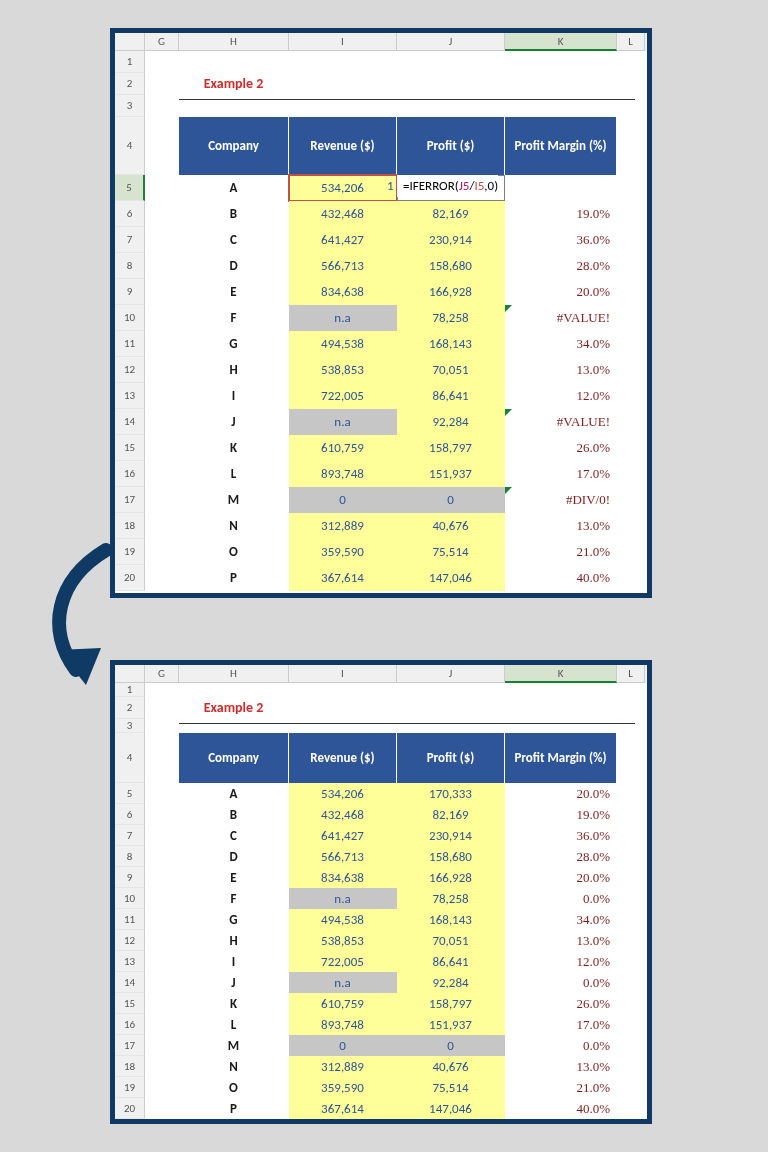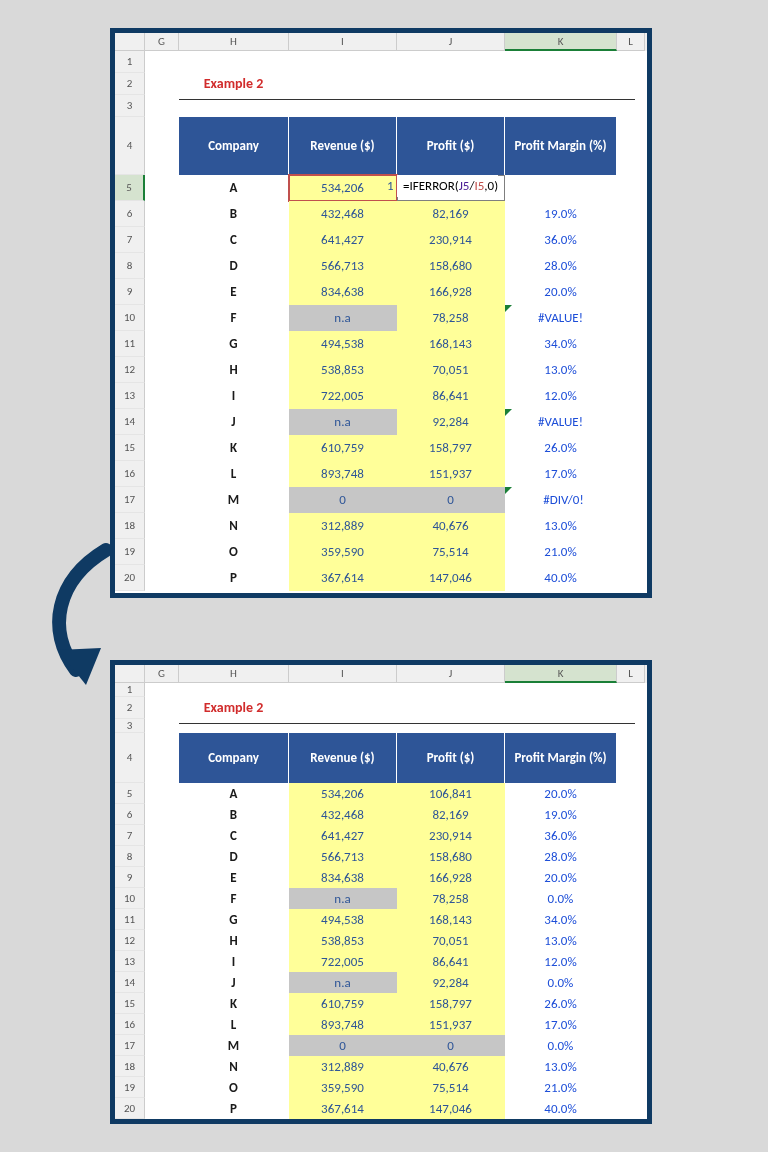--- a/index.html
+++ b/index.html
@@ -81,21 +81,21 @@
     font-weight: 600;
     font-size: 13px;
     text-align: center;
     display: flex; align-items: center; justify-content: center;
     border-right: 1px solid #fff;
     line-height: 1.15;
     padding: 4px 4px;
   }
   .company { font-weight: 700; text-align: center; color:#1a1a1a; }
   .num { text-align: center; color: #2e5597; }
-  .margin { text-align: center; color: #1d4ed8; }
+  .margin { text-align: right; color: #7f1d1d; font-family: Liberation Serif, serif; }
   .yel { background: #ffff99; }
   .grey { background: #c6c6c6; }
   .err-tri::before {
     content: "";
     position: absolute;
     top: 0; left: 0;
     border-top: 7px solid #1a7f37;
     border-right: 7px solid transparent;
   }
 
@@ -109,21 +109,21 @@
     position: absolute;
     left: 0; top: 0;
     height: 22px;
     line-height: 22px;
     font-size: 13px;
     white-space: nowrap;
     background: #fff;
     padding-left: 6px;
     z-index: 5;
   }
-  .formula-overlay .seg-b { color:#4c1d95; }
+  .formula-overlay .seg-b { color:#be185d; }
   .formula-overlay .seg-r { color:#c0504d; }
   .formula-overlay .seg-k { color:#000; }
   .j5-wrap { position: relative; outline: 1px solid #7f7f7f; outline-offset:-1px; background:#fff; }
   .j5-one { position:absolute; left:-10px; top:0; height:22px; line-height:22px; font-size:13px; color:#2e5597; }
 
   
   .arrow {
     position: absolute;
     left: 36px; top: 540px;
     width: 90px; height: 170px;
@@ -385,21 +385,21 @@
       <div class="hdrcell wJ">Profit ($)</div>
       <div class="hdrcell wK">Profit Margin (%)</div>
       <div class="cell wL"></div>
     </div>
     <div id="bottom-rows">
         <div class="row" style="height: 21px;">
           <div class="rh" style="line-height: 21px;">5</div>
           <div class="cell wG" style="line-height: 21px;"></div>
           <div class="cell wH company" style="line-height: 21px;">A</div>
           <div class="cell wI num yel" style="line-height: 21px;">534,206</div>
-          <div class="cell wJ num yel" style="line-height: 21px;">106,841</div>
+          <div class="cell wJ num yel" style="line-height: 21px;">170,333</div>
           <div class="cell wK margin" style="line-height: 21px;">20.0%</div>
           <div class="cell wL" style="line-height: 21px;"></div>
         </div>
         <div class="row" style="height: 21px;">
           <div class="rh" style="line-height: 21px;">6</div>
           <div class="cell wG" style="line-height: 21px;"></div>
           <div class="cell wH company" style="line-height: 21px;">B</div>
           <div class="cell wI num yel" style="line-height: 21px;">432,468</div>
           <div class="cell wJ num yel" style="line-height: 21px;">82,169</div>
           <div class="cell wK margin" style="line-height: 21px;">19.0%</div>

